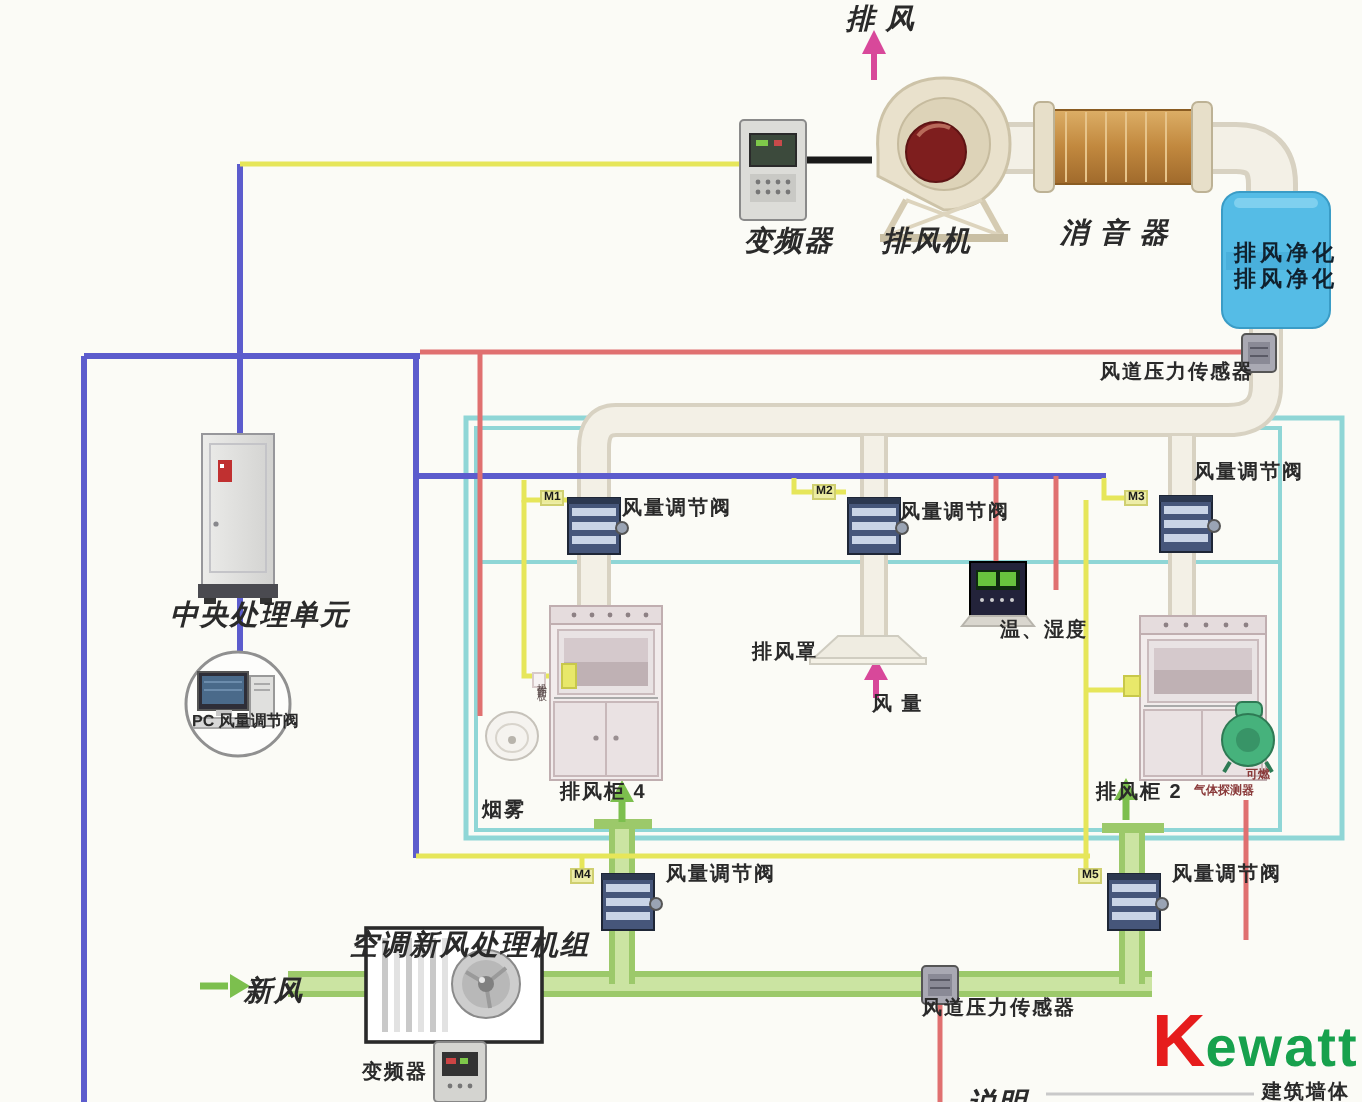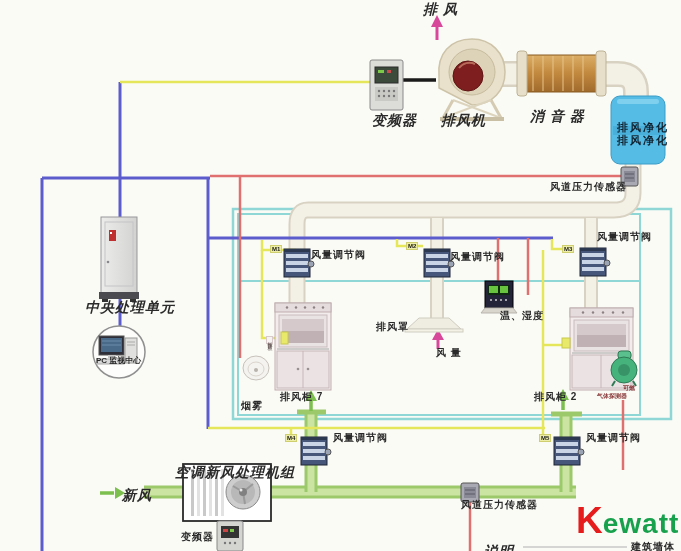--- a/index.html
+++ b/index.html
@@ -344,40 +344,40 @@
 
 <div class="lbl big" style="left:423px;top:1px">排 风</div>
 <div class="lbl big" style="left:372px;top:112px">变频器</div>
 <div class="lbl big" style="left:441px;top:112px">排风机</div>
 <div class="lbl big" style="left:530px;top:108px">消 音 器</div>
 <div class="lbl onblue" style="left:617px;top:121px">排风净化</div>
 <div class="lbl onblue" style="left:617px;top:134px">排风净化</div>
 <div class="lbl" style="left:550px;top:181px">风道压力传感器</div>
 
 <div class="lbl big" style="left:85px;top:299px">中央处理单元</div>
-<div class="lbl small" style="left:96px;top:356px">PC 监视中心</div>
+<div class="lbl small" style="left:96px;top:356px">PC 风量调节阀</div>
 
 <div class="badge" style="left:270px;top:245px">M1</div>
 <div class="lbl" style="left:311px;top:249px">风量调节阀</div>
 <div class="badge" style="left:406px;top:242px">M2</div>
 <div class="lbl" style="left:450px;top:251px">风量调节阀</div>
 <div class="badge" style="left:562px;top:245px">M3</div>
 <div class="lbl" style="left:597px;top:231px">风量调节阀</div>
 <div class="badge" style="left:285px;top:434px">M4</div>
 <div class="lbl" style="left:333px;top:432px">风量调节阀</div>
 <div class="badge" style="left:539px;top:434px">M5</div>
 <div class="lbl" style="left:586px;top:432px">风量调节阀</div>
 
 <div class="lbl" style="left:241px;top:400px">烟雾</div>
-<div class="lbl" style="left:280px;top:391px">排风柜 7</div>
+<div class="lbl" style="left:280px;top:391px">排风柜 4</div>
 <div class="vtext" style="left:266px;top:336px">操作面板</div>
 <div class="lbl" style="left:376px;top:321px">排风罩</div>
 <div class="lbl" style="left:436px;top:347px">风 量</div>
 <div class="lbl" style="left:500px;top:310px">温、湿度</div>
-<div class="lbl" style="left:534px;top:391px">排风柜 2</div>
+<div class="lbl" style="left:548px;top:391px">排风柜 2</div>
 <div class="lbl tiny redtxt" style="left:597px;top:393px">气体探测器</div>
 <div class="lbl tiny redtxt" style="left:623px;top:385px">可燃</div>
 
 <div class="lbl big" style="left:175px;top:464px">空调新风处理机组</div>
 <div class="lbl big" style="left:122px;top:487px">新风</div>
 <div class="lbl" style="left:181px;top:531px">变频器</div>
 <div class="lbl" style="left:461px;top:499px">风道压力传感器</div>
 
 <div class="lbl big" style="left:484px;top:543px">说明</div>
 <div class="lbl" style="left:631px;top:541px">建筑墙体</div>

